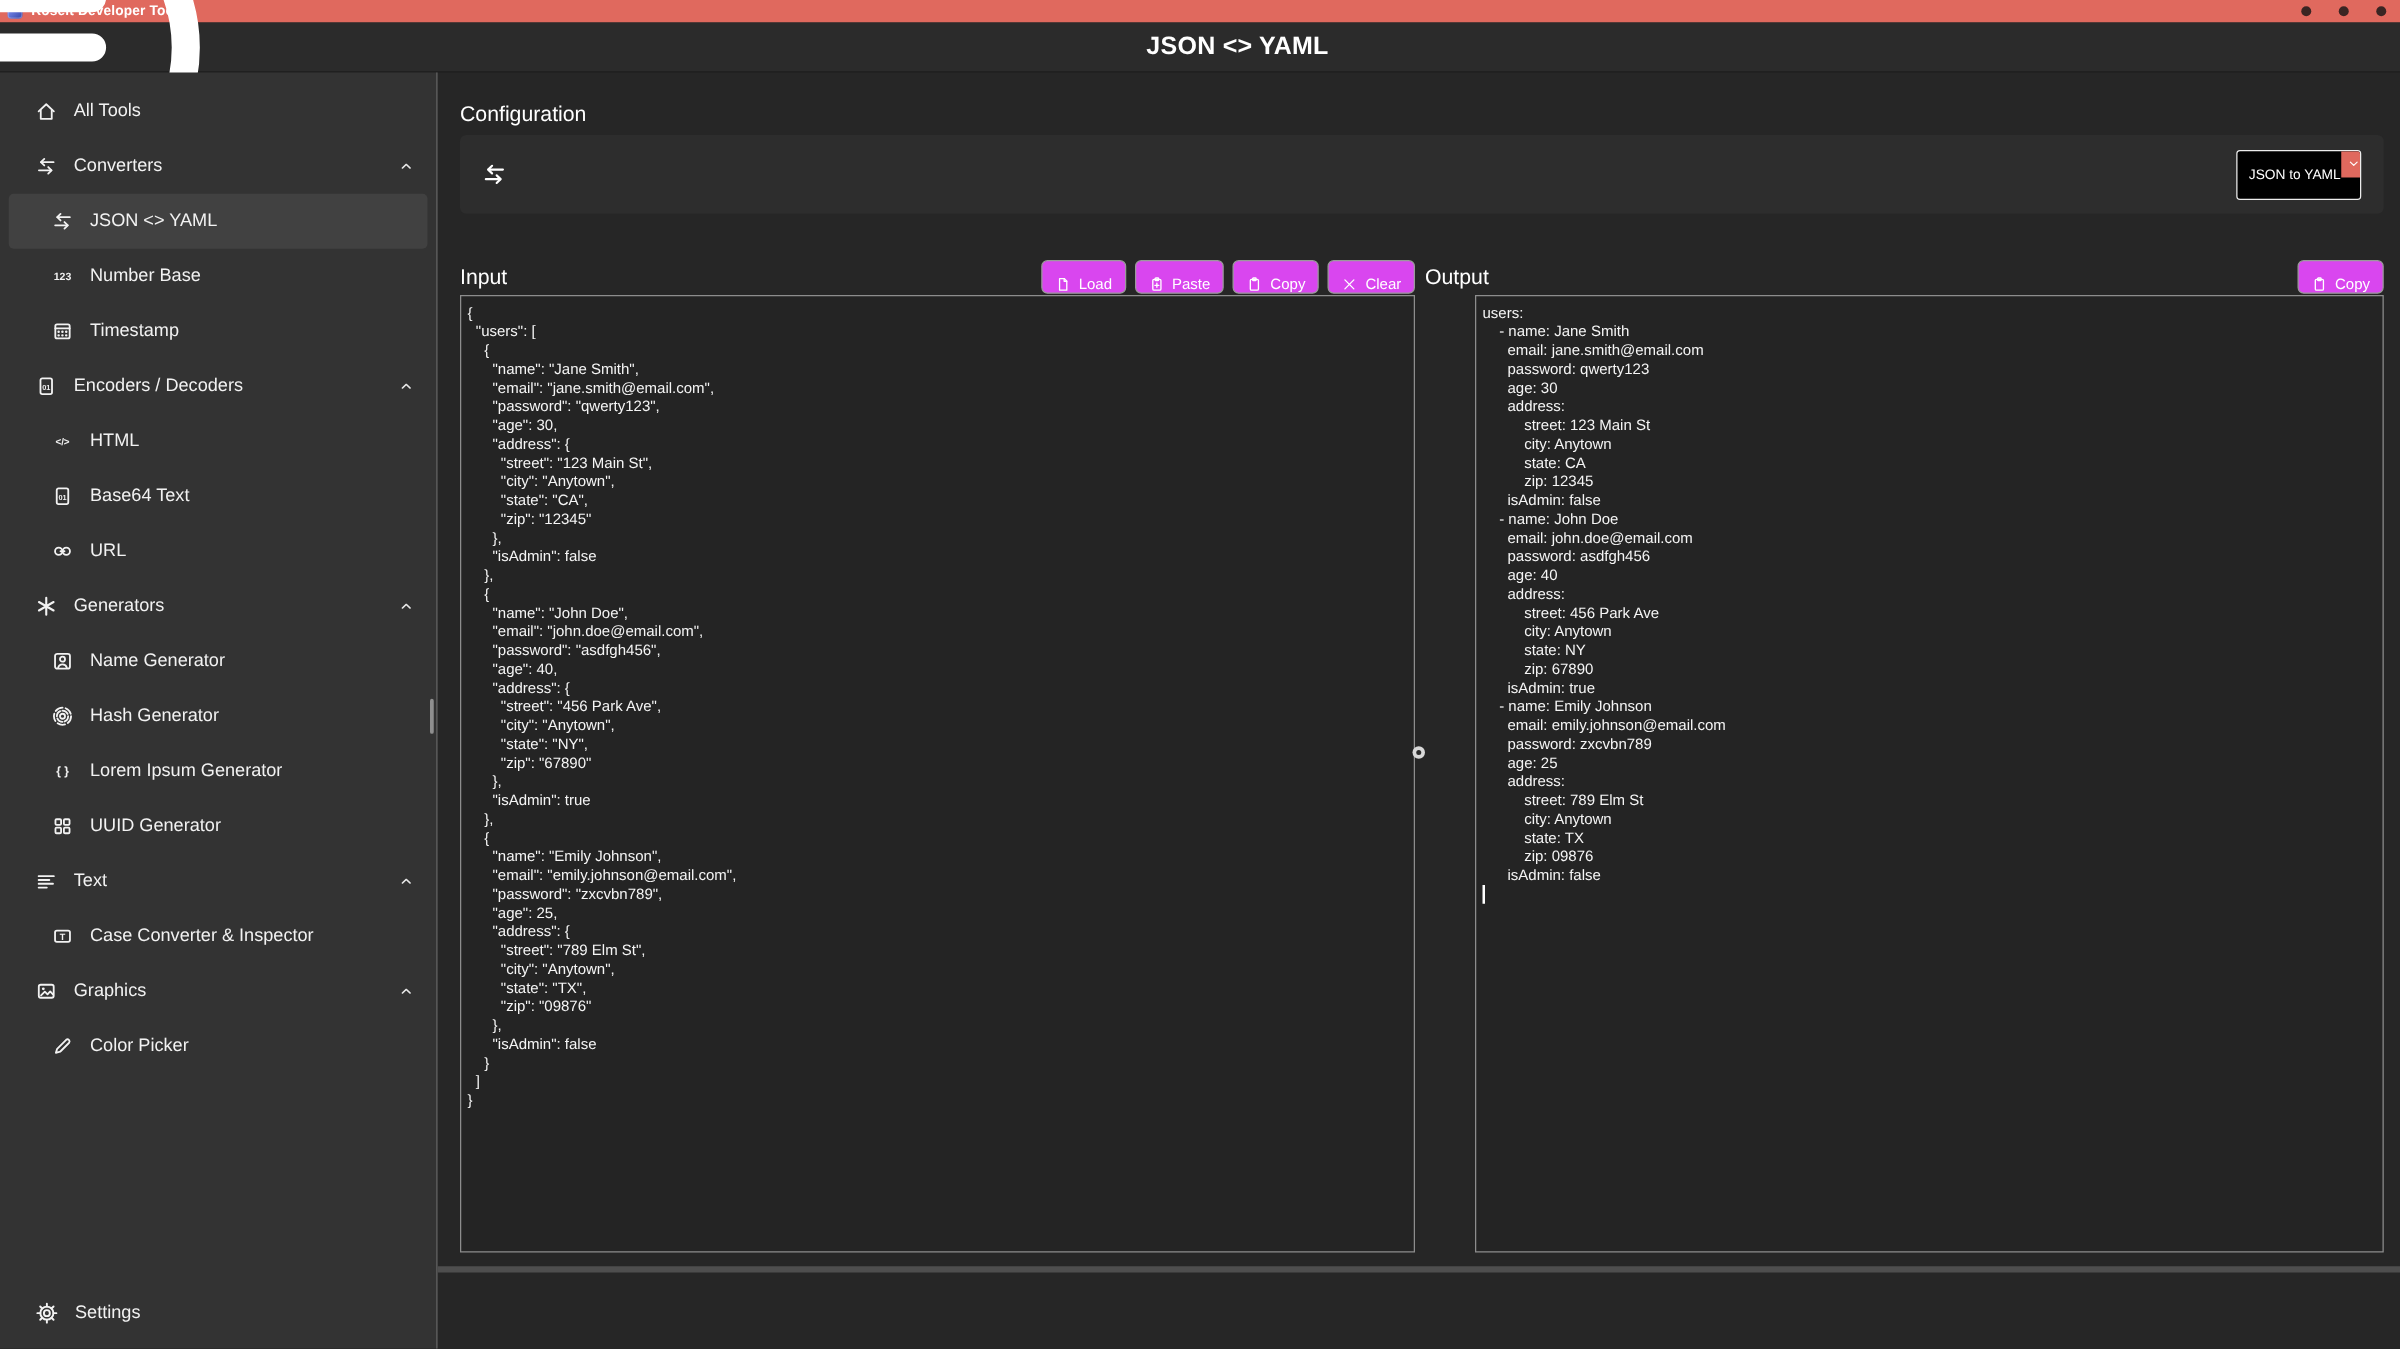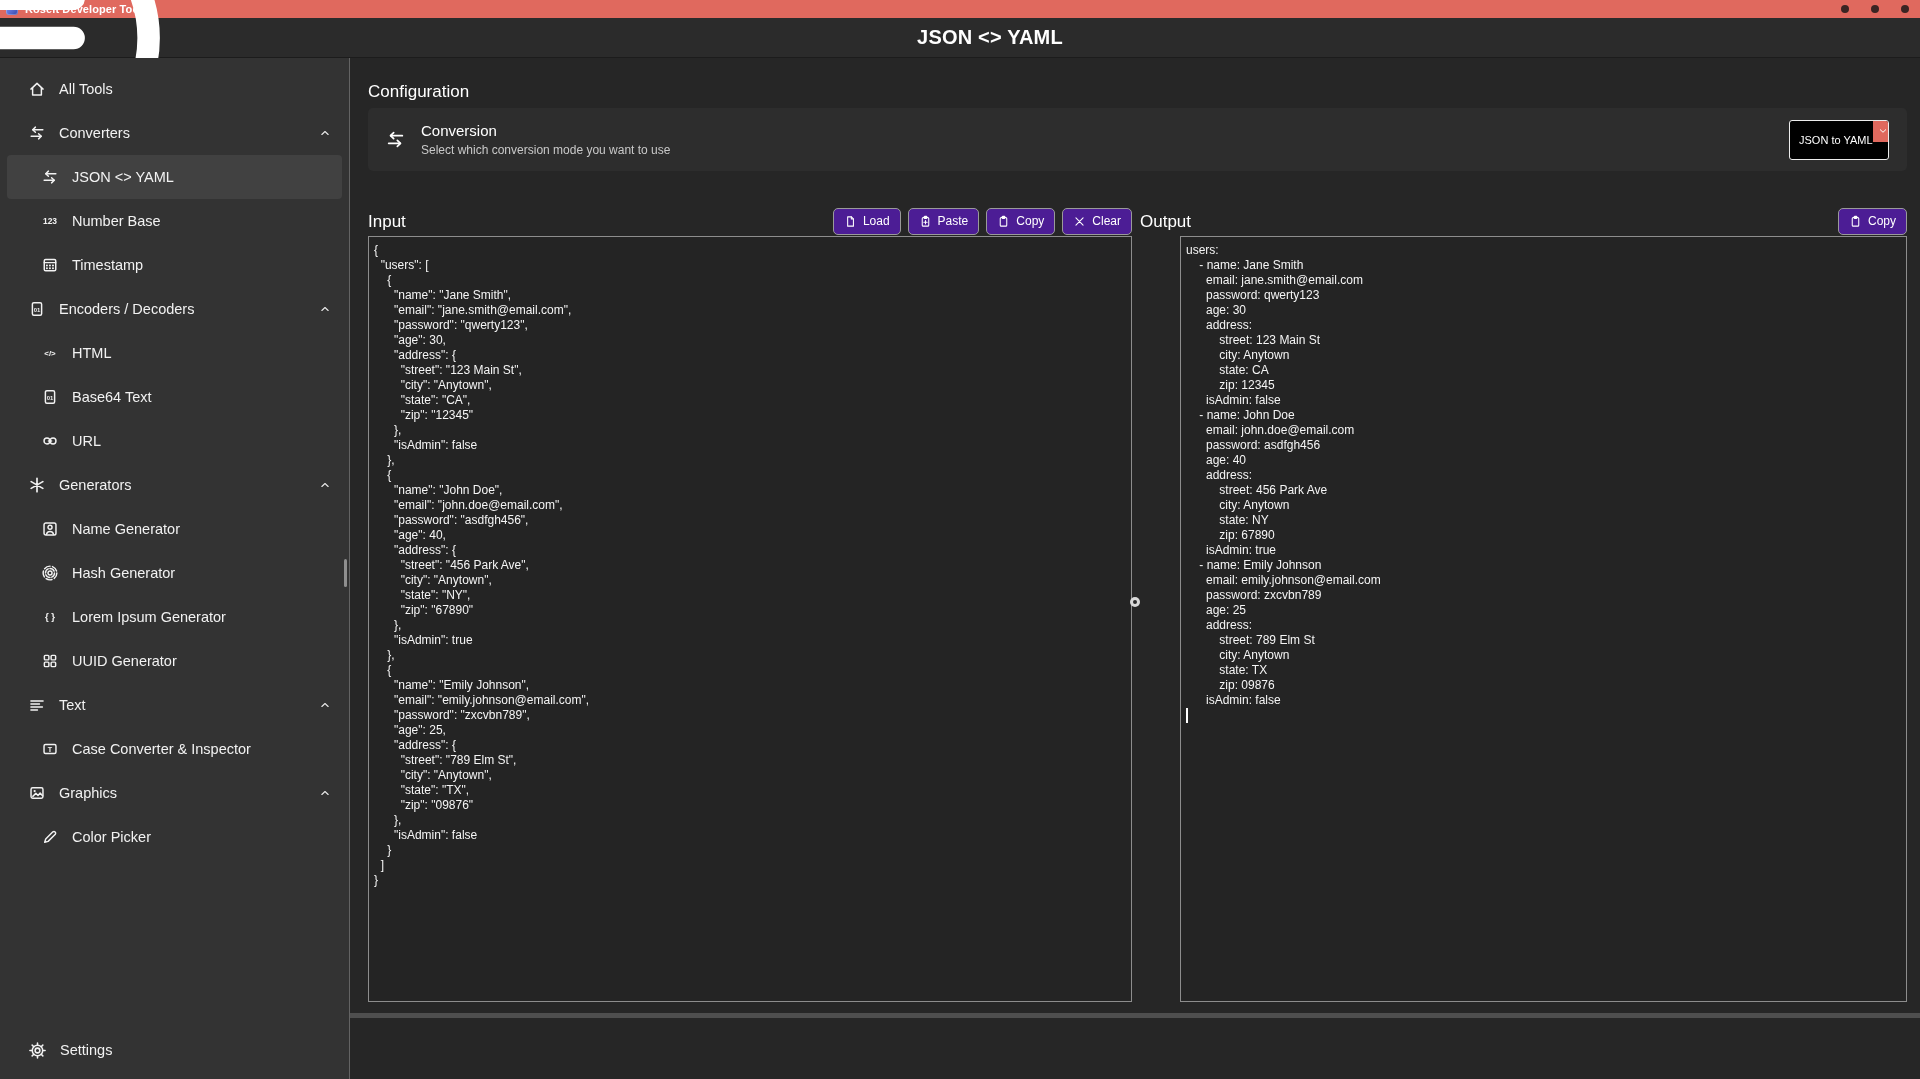--- a/index.html
+++ b/index.html
@@ -57,22 +57,22 @@
               background:#000000; display:flex; overflow:hidden; cursor:pointer;text-align:right; }
   .dd-val { flex:1; display:flex; align-items:center; padding-left:9px; font-size:11px; color:#fff; white-space:nowrap; }
   .dd-chev { width:23px; background:#e0695e; display:flex; align-items:center; justify-content:center; color:#4a2723; }
   .dd-chev svg { width:12px; height:12px; }
 
   .io-header { margin-top:35px; height:30px; display:flex; align-items:center; }
   .io-left { width:764px; display:flex; align-items:center; flex:0 0 auto; }
   .io-gap { width:6px; flex:0 0 auto; }
   .io-right { flex:1; display:flex; align-items:center; padding-left:2px; }
   .toolbar { margin-left:auto; display:flex; gap:7px; align-items:center; }
-  .tbtn { height:27px; display:inline-flex; align-items:center; gap:6px; padding:0 10px;
-          background:#4c1d95; border:1px solid #9a9a9a; border-radius:5px; color:#fff;
+  .tbtn { height:27px; display:inline-flex; align-items:flex-end; gap:6px; padding:0 10px;
+          background:#d946ef; border:1px solid #9a9a9a; border-radius:5px; color:#fff;
           font-family:inherit; font-size:12px; cursor:pointer; }
   .tbtn .icn { width:13px; height:13px; }
 
   .panes { margin-top:0; height:766px; display:flex; }
   .pane { border:1px solid #8d8d8d; background:#242424; padding:6px 5px; overflow:hidden; position:relative; }
   .pane pre { font-family:"Liberation Sans", sans-serif; font-size:12px; line-height:15px;
               color:#f5f5f5; white-space:pre; }
   .pane-input { width:764px; flex:0 0 auto; }
   .pane-output { flex:1; min-width:0;margin-left:42px; }
   .splitter { width:6px; flex:0 0 auto; position:relative; cursor:col-resize; }
@@ -323,24 +323,20 @@
     <section class="cards">
         <div class="card">
           <span class="icn ">
             <svg viewBox="0 0 16 16" fill="none" stroke="currentColor" stroke-width="1.3" stroke-linecap="round" stroke-linejoin="round">
               <path d="M13.2 5.1H4.4"></path>
               <path d="M6.6 2.8 4.2 5.1l2.4 2.3"></path>
               <path d="M2.8 10.9h8.8"></path>
               <path d="M9.4 8.6l2.4 2.3-2.4 2.3"></path>
             </svg>
           </span>
-          <div class="card-text">
-            <div class="card-title">Conversion</div>
-            <div class="card-sub">Select which conversion mode you want to use</div>
-          </div>
           <div class="dropdown">
             <span class="dd-val">JSON to YAML</span>
             <span class="dd-chev icn">
               <svg viewBox="0 0 16 16" fill="none" stroke="currentColor" stroke-width="1.3" stroke-linecap="round" stroke-linejoin="round">
                 <path d="M4.4 6.3 8 9.7l3.6-3.4"></path>
               </svg>
             </span>
           </div>
         </div>
       </section>

